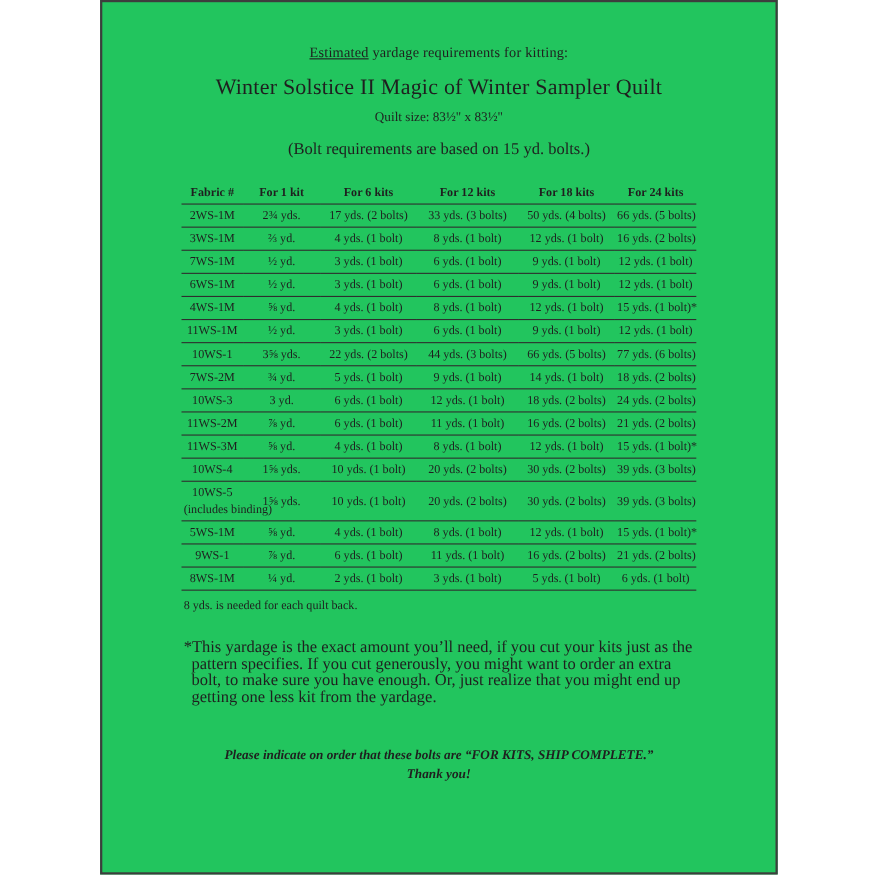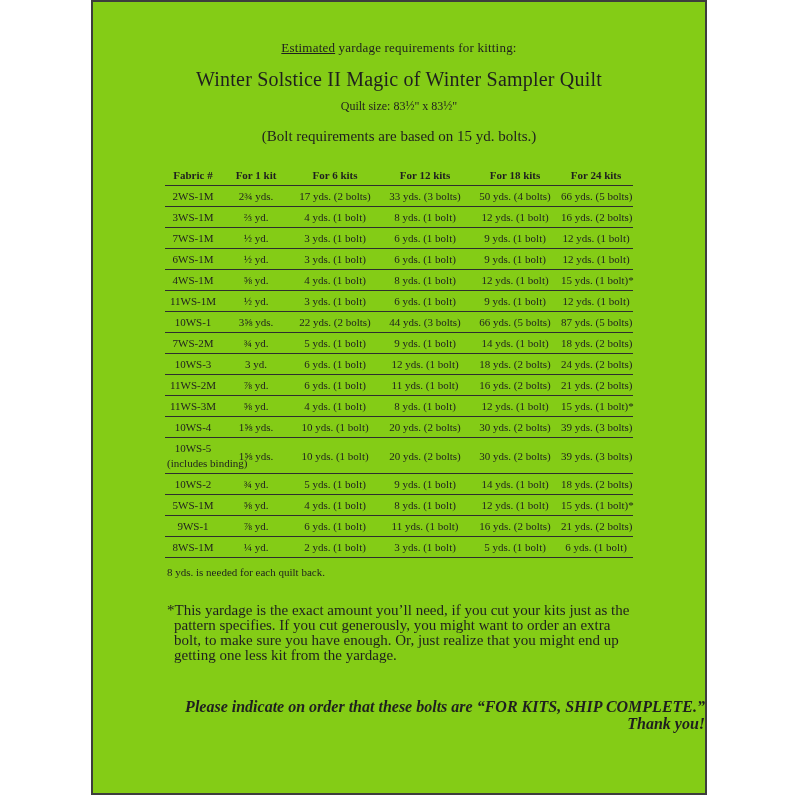--- a/index.html
+++ b/index.html
@@ -4,21 +4,21 @@
 <style>
   * { margin:0; padding:0; box-sizing:border-box; }
   html,body { width:800px; height:800px; background:#ffffff; }
   body {
     font-family:"Liberation Serif","DejaVu Serif",serif;
     color:#1f1f1f;
     position:relative;
   }
   .page {
     position:absolute; left:91px; top:0; width:616px; height:795px;
-    border:2px solid #3d3d3d; background:#84cc16;
+    border:2px solid #3d3d3d; background:#22c55e;
   }
   .kicker { margin-top:38px; text-align:center; font-size:13px; letter-spacing:0.2px; }
   .kicker .u { text-decoration:underline; }
   .title { margin-top:12px; text-align:center; font-size:20px; font-weight:normal; letter-spacing:0.2px; }
   .size { margin-top:8px; text-align:center; font-size:12px; }
   .boltnote { margin-top:14px; text-align:center; font-size:15px; }
   table.yardage {
     margin:20px 0 0 72px; border-collapse:collapse; table-layout:fixed;
     width:468px; font-size:11px;
   }
@@ -32,22 +32,22 @@
     text-align:center; line-height:12px; padding:4px 2px;
     border-bottom:1px solid #2e2e2e; white-space:nowrap;
   }
   .fab-note { text-align:right; white-space:nowrap; margin-top:3px; }
   .backnote { margin:8px 0 0 74px; font-size:11px; }
   .footnote {
     margin:25px 0 0 74px; width:472px; font-size:15px; line-height:15px;
     padding-left:7px; text-indent:-7px;
   }
   .closing {
-    margin-top:36px; text-align:right; font-weight:bold; font-style:italic;
-    font-size:16px; line-height:16.5px;
+    margin-top:36px; text-align:center; font-weight:bold; font-style:italic;
+    font-size:12px; line-height:16.5px;
   }
 </style>
 </head>
 <body>
 
 <div class="page">
 
   <div class="kicker"><span class="u">Estimated</span><span> yardage requirements for kitting:</span></div>
 
   <div class="title">Winter Solstice II Magic of Winter Sampler Quilt</div>
@@ -123,21 +123,21 @@
           <td>6 yds. (1 bolt)</td>
           <td>9 yds. (1 bolt)</td>
           <td>12 yds. (1 bolt)</td>
         </tr>
         <tr>
           <td>10WS-1</td>
           <td>3⅝ yds.</td>
           <td>22 yds. (2 bolts)</td>
           <td>44 yds. (3 bolts)</td>
           <td>66 yds. (5 bolts)</td>
-          <td>87 yds. (5 bolts)</td>
+          <td>77 yds. (6 bolts)</td>
         </tr>
         <tr>
           <td>7WS-2M</td>
           <td>¾ yd.</td>
           <td>5 yds. (1 bolt)</td>
           <td>9 yds. (1 bolt)</td>
           <td>14 yds. (1 bolt)</td>
           <td>18 yds. (2 bolts)</td>
         </tr>
         <tr>
@@ -177,28 +177,20 @@
             <div>10WS-5</div>
             <div class="fab-note">(includes binding)</div>
           </td>
           <td>1⅝ yds.</td>
           <td>10 yds. (1 bolt)</td>
           <td>20 yds. (2 bolts)</td>
           <td>30 yds. (2 bolts)</td>
           <td>39 yds. (3 bolts)</td>
         </tr>
         <tr>
-          <td>10WS-2</td>
-          <td>¾ yd.</td>
-          <td>5 yds. (1 bolt)</td>
-          <td>9 yds. (1 bolt)</td>
-          <td>14 yds. (1 bolt)</td>
-          <td>18 yds. (2 bolts)</td>
-        </tr>
-        <tr>
           <td>5WS-1M</td>
           <td>⅝ yd.</td>
           <td>4 yds. (1 bolt)</td>
           <td>8 yds. (1 bolt)</td>
           <td>12 yds. (1 bolt)</td>
           <td>15 yds. (1 bolt)*</td>
         </tr>
         <tr>
           <td>9WS-1</td>
           <td>⅞ yd.</td>

